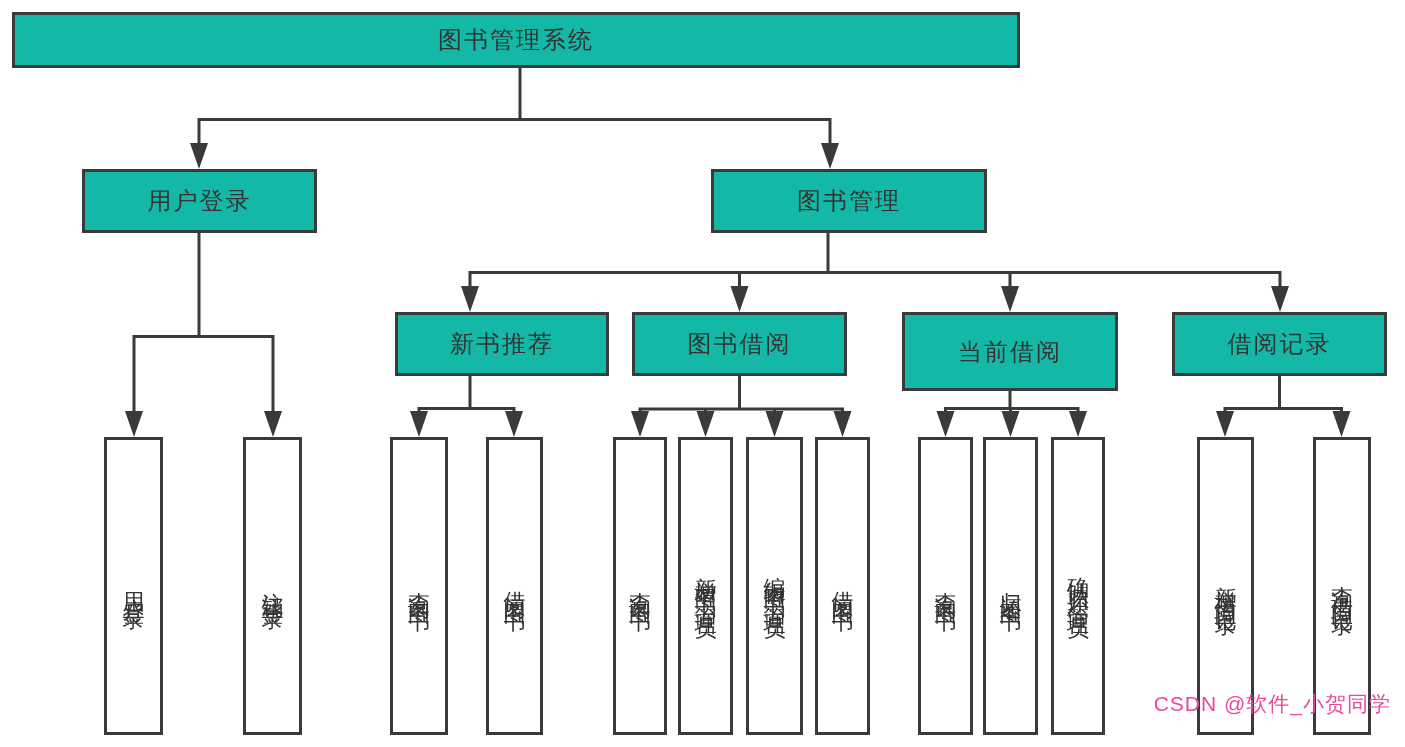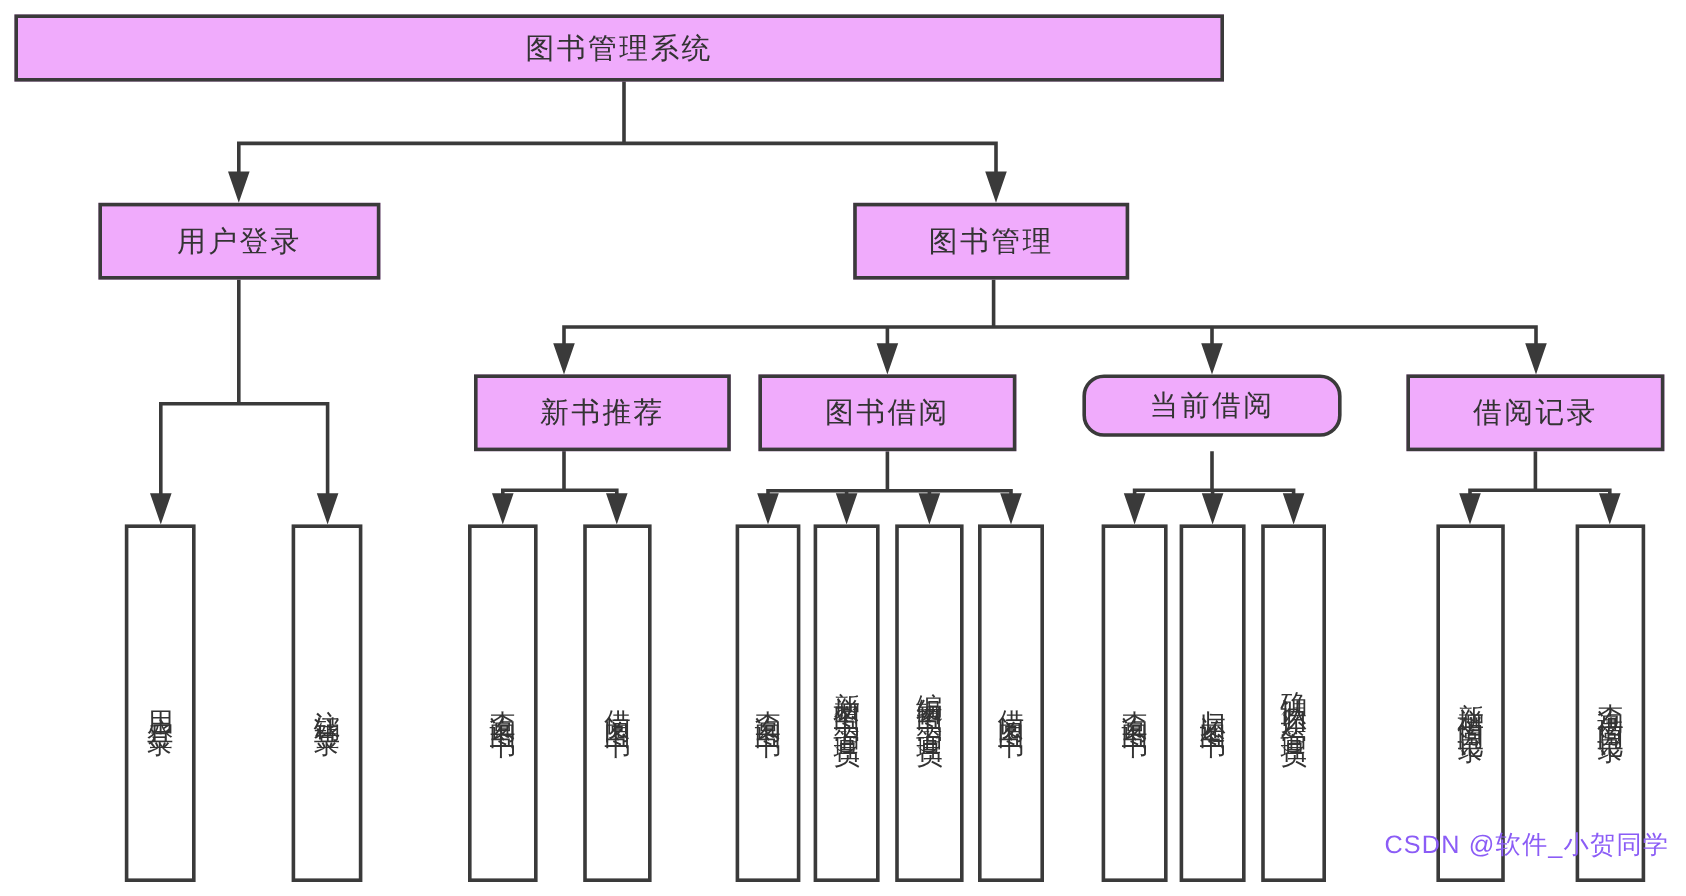--- a/index.html
+++ b/index.html
@@ -14,21 +14,21 @@
   #connector-layer {
     position: absolute;
     left: 0; top: 0;
     width: 1405px; height: 747px;
     pointer-events: none;
   }
   .box {
     position: absolute;
     box-sizing: border-box;
     border: 3px solid #3a3a3a;
-    background: #f0abfc;
+    background: #14b8a6;
     display: flex;
     align-items: center;
     justify-content: center;
     color: #333333;
     font-size: 24px;
     letter-spacing: 2px;
     white-space: nowrap;
   }
   .vbox {
     position: absolute;
@@ -45,21 +45,21 @@
   .vbox span {
     writing-mode: vertical-rl;
     text-orientation: mixed;
     letter-spacing: 6px;
   }
   #watermark {
     position: absolute;
     top: 690px;
     right: 14px;
     font-size: 21px;
-    color: #8b5cf6;
+    color: #ec4899;
     letter-spacing: 1px;
     white-space: nowrap;
   }
 </style>
 </head>
 <body>
 
 <div id="canvas">
 
   <svg id="connector-layer" viewBox="0 0 1405 747" xmlns="http://www.w3.org/2000/svg">
@@ -121,31 +121,31 @@
     </g>
   </svg>
 
   <div class="box" style="left:12px; top:12px; width:1008px; height:56px;">
     <span>图书管理系统</span>
   </div>
 
   <div class="box" style="left:82px; top:169px; width:235px; height:64px;">
     <span>用户登录</span>
   </div>
-  <div class="box" style="left:711px; top:169px; width:230px; height:64px;font-family:Liberation Mono, monospace;">
+  <div class="box" style="left:711px; top:169px; width:276px; height:64px;font-family:Liberation Mono, monospace;">
     <span>图书管理</span>
   </div>
 
   <div class="box" style="left:363px; top:312px; width:214px; height:64px;margin-left:32px;">
     <span>新书推荐</span>
   </div>
   <div class="box" style="left:632px; top:312px; width:215px; height:64px;">
     <span>图书借阅</span>
   </div>
-  <div class="box" style="left:902px; top:312px; width:216px; height:52px;border-radius:18px;">
+  <div class="box" style="left:902px; top:312px; width:216px; height:79px;">
     <span>当前借阅</span>
   </div>
   <div class="box" style="left:1172px; top:312px; width:215px; height:64px;justify-content:center;">
     <span>借阅记录</span>
   </div>
 
   <div class="vbox" style="left:104px; top:437px; width:59px; height:298px;">
     <span>用户登录</span>
   </div>
   <div class="vbox" style="left:243px; top:437px; width:59px; height:298px;">

